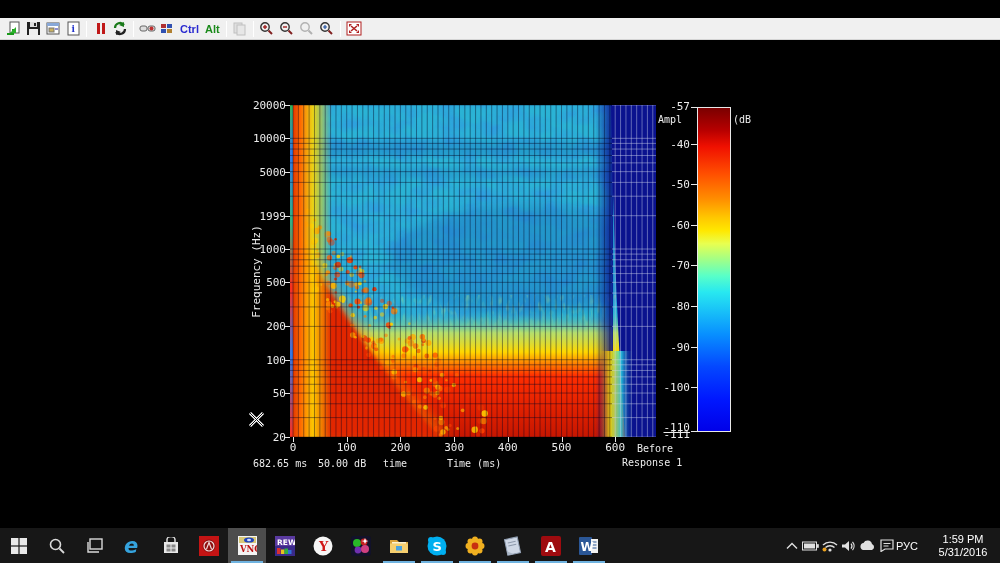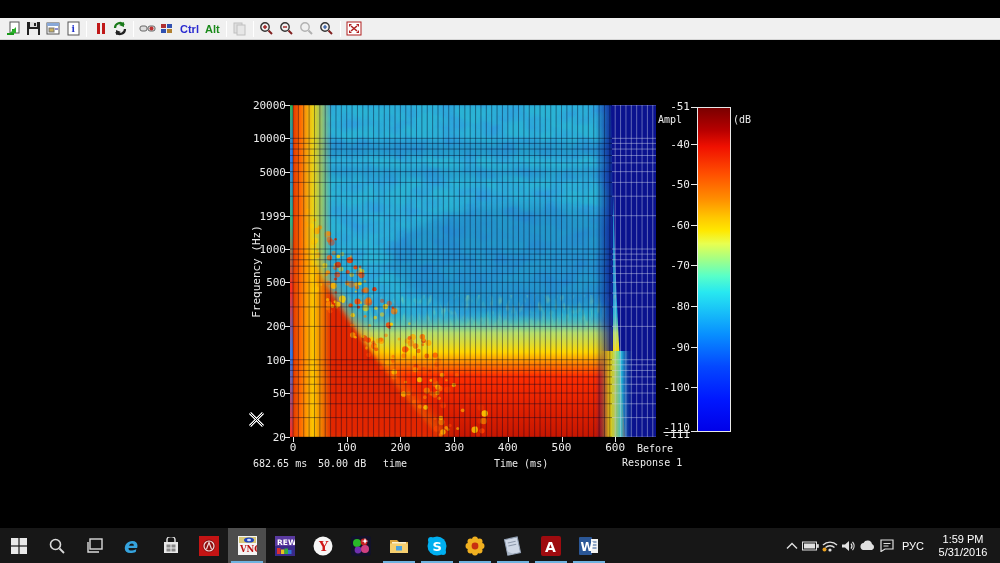--- a/index.html
+++ b/index.html
@@ -48,21 +48,21 @@
 
   
   .taskbar { position:absolute; left:0; top:528px; width:1000px; height:35px; background:#171717;
     display:flex; align-items:stretch; }
   .tb-btn { width:38px; height:35px; display:flex; align-items:center; justify-content:center; position:relative; }
   .tb-btn.active { background:#4d4d4d; }
   .tb-btn .underline { position:absolute; left:3px; right:3px; bottom:0; height:2px; background:#6fb3e0; display:none; }
   .tb-btn.running .underline, .tb-btn.active .underline { display:block; }
   .tray { position:absolute; right:0; top:528px; height:35px; display:flex; align-items:center; }
   .tray-ico { width:19px; height:35px; display:flex; align-items:center; justify-content:center; }
-  .lang { color:#fff; font-size:11px; width:34px; text-align:center; }
+  .lang { color:#fff; font-size:11px; width:34px; }
   .clock { color:#fff; font-size:11px; text-align:center; line-height:13px; width:66px; margin-right:4px; }
 </style>
 </head>
 <body>
 
 <div class="window">
 
 
   <div class="toolbar">
     <div class="tbtn">
@@ -730,24 +730,24 @@
         <div class="tickdash" style="left: 691px; top: 266px; width: 6px; height: 1px;"></div>
         <div class="tickdash" style="left: 691px; top: 307px; width: 6px; height: 1px;"></div>
         <div class="tickdash" style="left: 691px; top: 347px; width: 6px; height: 1px;"></div>
         <div class="tickdash" style="left: 691px; top: 67px; width: 6px; height: 1px;"></div>
         <div class="tickdash" style="left: 691px; top: 391px; width: 6px; height: 1px;"></div>
       </div>
 
     <span class="abs rlabel" style="left:253px; top:418px;">682.65 ms</span>
     <span class="abs rlabel" style="left:318px; top:418px;">50.00 dB</span>
     <span class="abs rlabel" style="left:383px; top:418px;">time</span>
-    <span class="abs rlabel" style="left:447px; top:418px;margin-left:47px;">Time (ms)</span>
+    <span class="abs rlabel" style="left:447px; top:418px;">Time (ms)</span>
 
     <div class="colorbar"></div>
-    <div class="cb-lab" style="left:634px; top:60px;">-51</div>
+    <div class="cb-lab" style="left:634px; top:60px;">-57</div>
     <span class="abs rlabel" style="left:658px; top:74px;">Ampl</span>
     <span class="abs rlabel" style="left:733px; top:74px;">(dB</span>
     <div id="cb-labels">
         <div class="cb-lab rlabel" style="left: 634px; top: 97.5625px;">-40</div>
         <div class="cb-lab rlabel" style="left: 634px; top: 138.188px;">-50</div>
         <div class="cb-lab rlabel" style="left: 634px; top: 178.812px;">-60</div>
         <div class="cb-lab rlabel" style="left: 634px; top: 219.438px;">-70</div>
         <div class="cb-lab rlabel" style="left: 634px; top: 260.062px;">-80</div>
         <div class="cb-lab rlabel" style="left: 634px; top: 300.688px;">-90</div>
         <div class="cb-lab rlabel" style="left: 634px; top: 341.312px;">-100</div>

